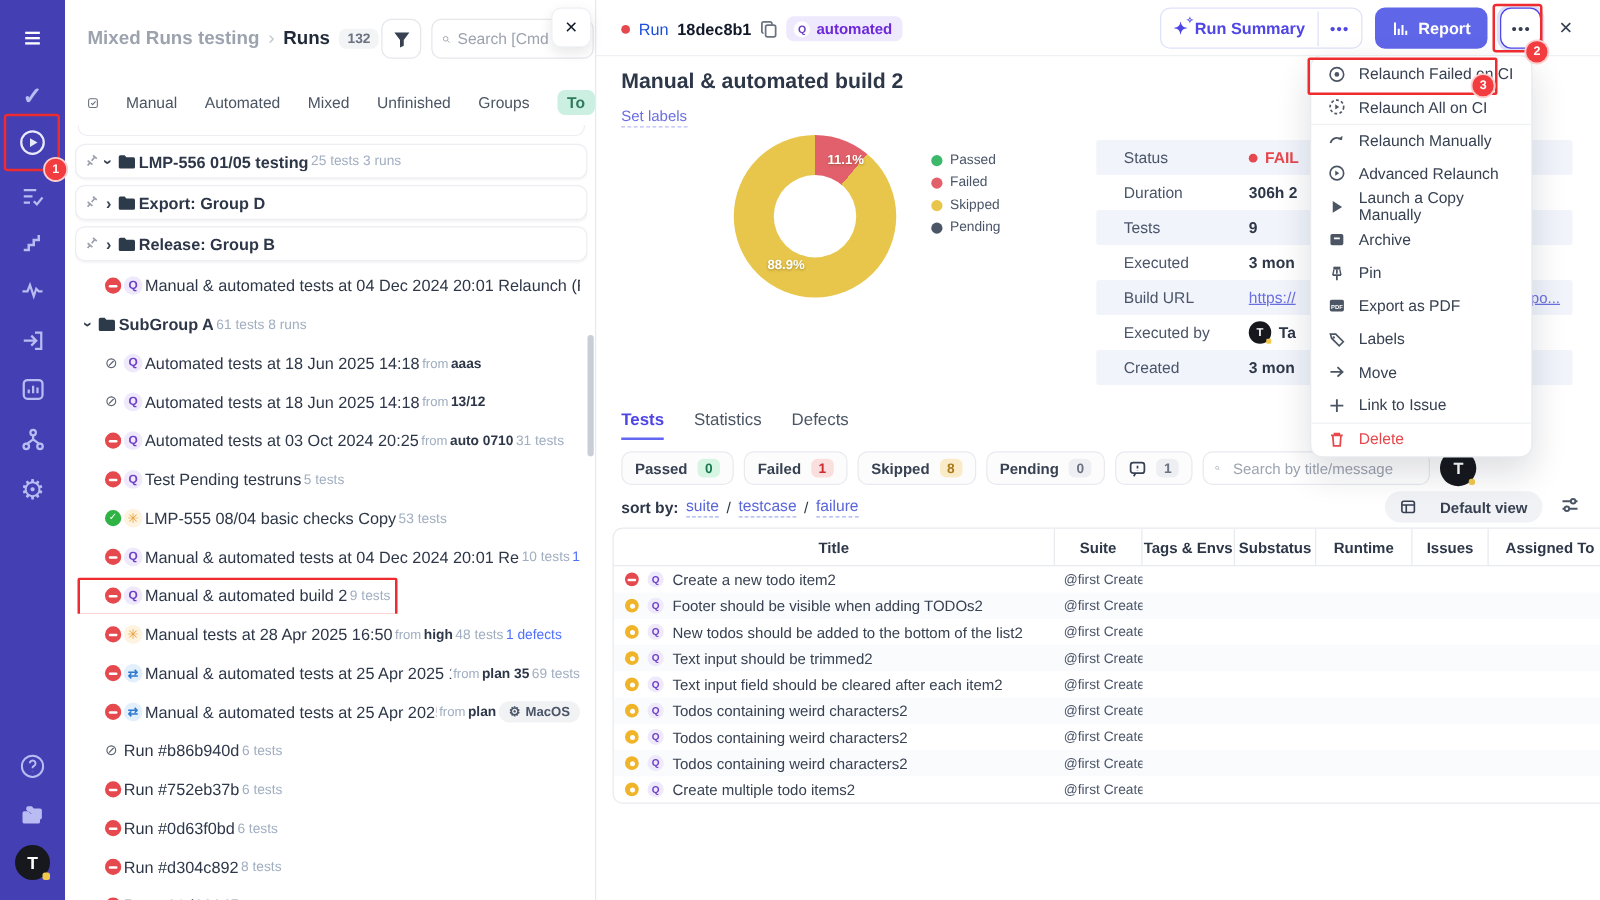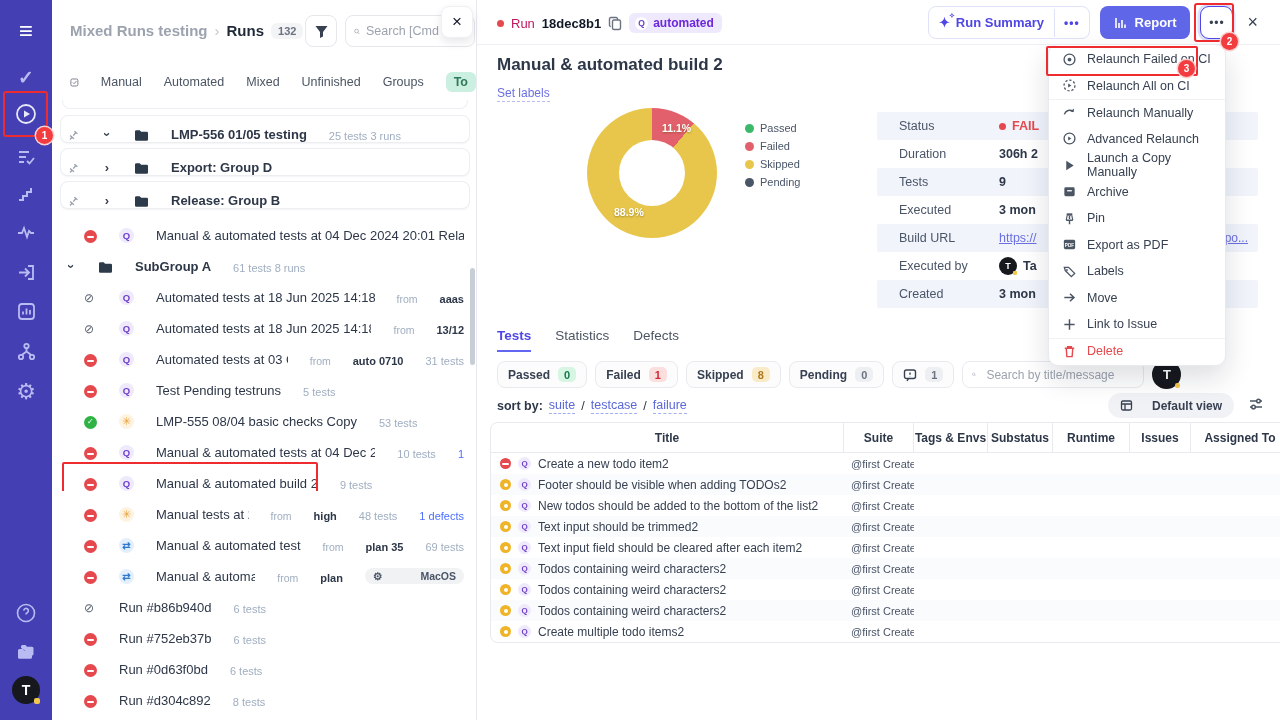--- a/index.html
+++ b/index.html
@@ -28,21 +28,21 @@
   .lp-search { position:absolute; left:293px; top:15px; width:130px; height:32px; border:1px solid #E5E7EB; border-radius:8px; background:#fff; display:flex; align-items:center; gap:6px; padding:0 8px; overflow:hidden; }
   .lp-search input { border:none; outline:none; width:100px; font-size:12.5px; color:#374151; font-family:inherit; }
   .lp-search input::placeholder { color:#9CA3AF; }
   .lp-close { position:absolute; right:3px; top:6px; width:32px; height:32px; background:#fff; border:1px solid #EEF0F3; border-radius:8px; box-shadow:0 4px 10px rgba(16,24,40,.10); display:flex; align-items:center; justify-content:center; font-size:17px; color:#111827; cursor:pointer; z-index:6; }
   .lp-tabs { position:absolute; left:18px; right:0; top:72px; display:flex; align-items:center; gap:22px; font-size:12.5px; color:#4B5563; white-space:nowrap; overflow:hidden; }
   .lp-tab { cursor:pointer; }
   .tab-pill { background:#CBEFE0; color:#2F7A5B; font-weight:600; border-radius:6px; padding:3px 8px; }
 
   .runs { position:absolute; left:8px; right:6px; top:100px; bottom:0; overflow:hidden; }
   .sliver { height:9px; border:1px solid #ECEEF2; border-top:none; border-radius:0 0 8px 8px; margin:0 2px 6px; background:#fff; }
-  .run-row { height:29px; margin-bottom:2px; display:flex; align-items:flex-end; gap:22px; padding:0 6px; white-space:nowrap; overflow:hidden; position:relative; cursor:pointer; }
+  .run-row { height:29px; margin-bottom:2px; display:flex; align-items:center; gap:2px; padding:0 6px; white-space:nowrap; overflow:hidden; position:relative; cursor:pointer; }
   .run-row[data-card="true"] { background:#fff; border:1px solid #ECEEF2; border-radius:8px; box-shadow:0 1px 2px rgba(16,24,40,.05); height:28px; margin-bottom:5px; }
   .run-row[data-kind="run"] { padding-left:24px; }
   .pin { display:none; width:13px; }
   .run-row[data-pin="true"] .pin { display:inline-flex; }
   .chev { display:none; color:#374151; font-size:13px; font-weight:700; width:10px; justify-content:center; }
   .run-row[data-chev] .chev { display:inline-flex; }
   .run-row[data-chev="down"] .chev { transform:rotate(90deg); }
   .folder { display:none; }
   .run-row[data-kind="group"] .folder { display:inline-flex; }
   .st { display:none; width:13px; height:13px; border-radius:50%; position:relative; flex:0 0 13px; }
@@ -64,30 +64,30 @@
   [data-type="mixed"] .ty::before { content:"⇄"; color:#2F7AD0; font-size:10px; }
   .rt { color:#2D3748; font-size:13px; overflow:hidden; text-overflow:clip; }
   .run-row[data-kind="group"] .rt { font-weight:600; }
   .fl { color:#A0AEC0; font-size:10.5px; }
   .fv { color:#2D3748; font-size:11px; font-weight:700; }
   .meta { color:#A0AEC0; font-size:11px; }
   .extra { color:#4C6FFF; font-size:11px; }
   .fl:empty,.fv:empty,.meta:empty,.extra:empty { display:none; }
   .os { display:none; background:#F1F2F4; border-radius:10px; color:#4A5568; font-size:10.5px; font-weight:600; padding:2px 8px; align-items:center; gap:4px; font-style:normal; }
   .run-row[data-os] .os { display:inline-flex; }
-  .os i { font-style:normal;margin-left:34px; }
+  .os i { font-style:normal; }
   .run-row[data-selected="true"]::after { content:""; position:absolute; left:2px; top:0px; width:252px; height:27px; border:2.5px solid #EE2B2F; border-radius:2px; pointer-events:none; }
   .lp-scroll { position:absolute; right:1px; top:268px; width:5px; height:97px; background:#C9CDD6; border-radius:3px; }
 
   
   .mp { position:absolute; left:477px; top:0; width:803px; height:720px; background:#fff; }
   .mp-top { position:absolute; left:0; right:0; top:0; height:45px; border-bottom:1px solid #EEF0F3; }
   .run-id-wrap { position:absolute; left:20px; top:13px; display:flex; align-items:center; gap:7px; }
   .red-dot { width:7px; height:7px; border-radius:50%; background:#E5484D; }
-  .run-lbl { color:#be185d; font-size:13px; }
+  .run-lbl { color:#1d4ed8; font-size:13px; }
   .run-id { color:#111827; font-weight:700; font-size:13px; }
   .auto-badge { background:#EEE9FD; border-radius:6px; padding:3px 8px 3px 6px; display:flex; align-items:center; gap:5px; color:#6D28D9; font-size:12px; font-weight:600; }
   .auto-badge .q { width:13px; height:13px; border-radius:50%; background:#fff; color:#6D3FC8; font-size:8.5px; font-weight:800; display:flex; align-items:center; justify-content:center; }
   .top-actions { position:absolute; right:22px; top:6px; display:flex; align-items:center; gap:10px; }
   .btn-summary { display:flex; align-items:center; border:1px solid #DFE2F9; border-radius:8px; height:33px; color:#4F46E5; font-weight:600; font-size:13px; cursor:pointer; background:#fff; }
   .btn-summary .lab { padding:0 10px 0 6px; }
   .btn-summary .sprk { padding-left:10px; font-size:13px; position:relative; }
   .btn-summary .sprk i { position:absolute; font-size:7px; top:-3px; right:-5px; font-style:normal; }
   .btn-summary .dots { border-left:1px solid #DFE2F9; padding:7px 9px; font-size:12px; letter-spacing:1px; }
   .btn-report { display:flex; align-items:center; gap:7px; background:#6066E8; color:#fff; border-radius:8px; height:33px; padding:0 14px; font-weight:600; font-size:13px; cursor:pointer; }

